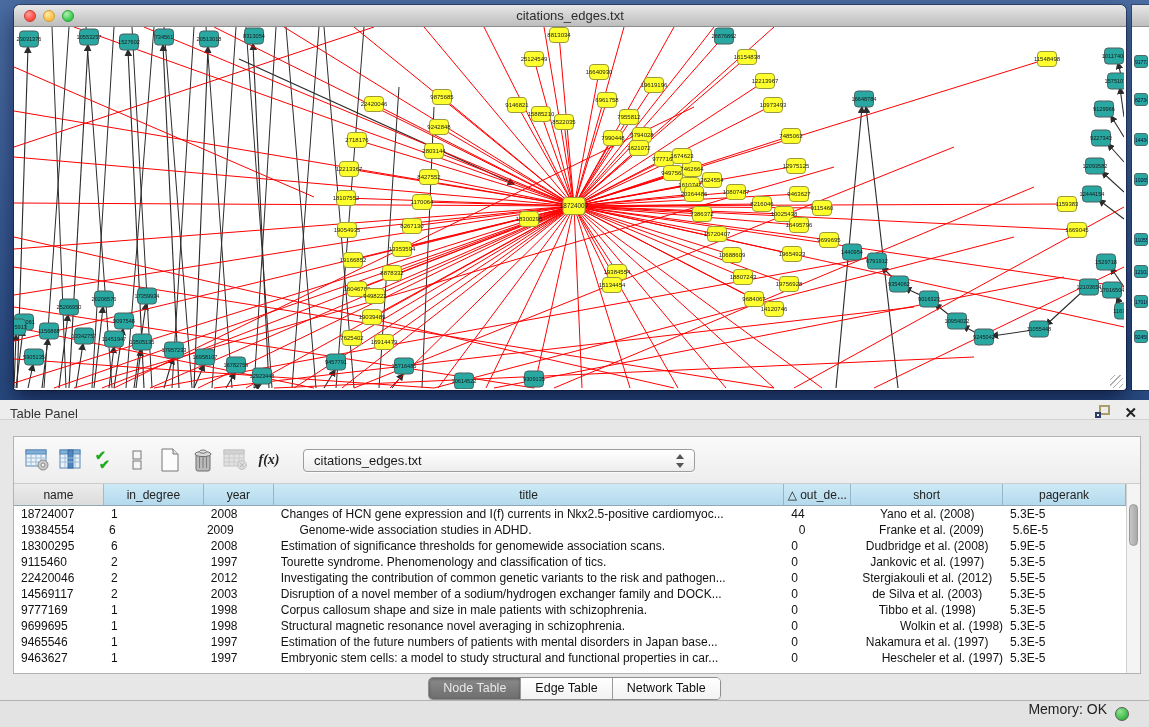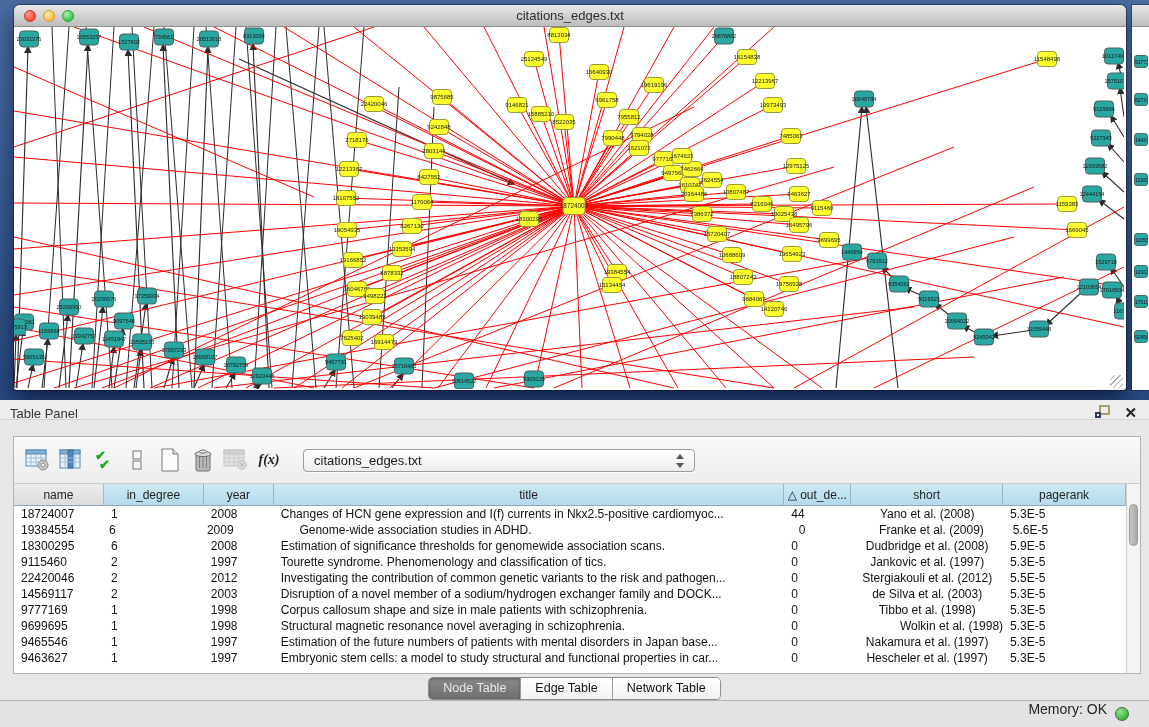--- a/index.html
+++ b/index.html
@@ -917,21 +917,21 @@
             <div class="g-cell" style="width: 67px;">0</div>
             <div class="g-cell center" style="width: 152px;">Nakamura et al. (1997)</div>
             <div class="g-cell" style="width: 123px;">5.3E-5</div>
           </div>
           <div class="grid-row">
             <div class="g-cell" style="width: 90px;">9463627</div>
             <div class="g-cell" style="width: 100px;">1</div>
             <div class="g-cell" style="width: 70px;">1997</div>
             <div class="g-cell" style="width: 511px;">Embryonic stem cells: a model to study structural and functional properties in car...</div>
             <div class="g-cell" style="width: 67px;">0</div>
-            <div class="g-cell center" style="width: 152px;">Hescheler et al. (1997)</div>
+            <div class="g-cell center" style="width: 152px; text-align: right;">Hescheler et al. (1997)</div>
             <div class="g-cell" style="width: 123px;">5.3E-5</div>
           </div>
         </div>
     </div>
     <div class="v-scroll">
       <div class="v-thumb"></div>
     </div>
   </div>
 
   <div class="tab-bar">

